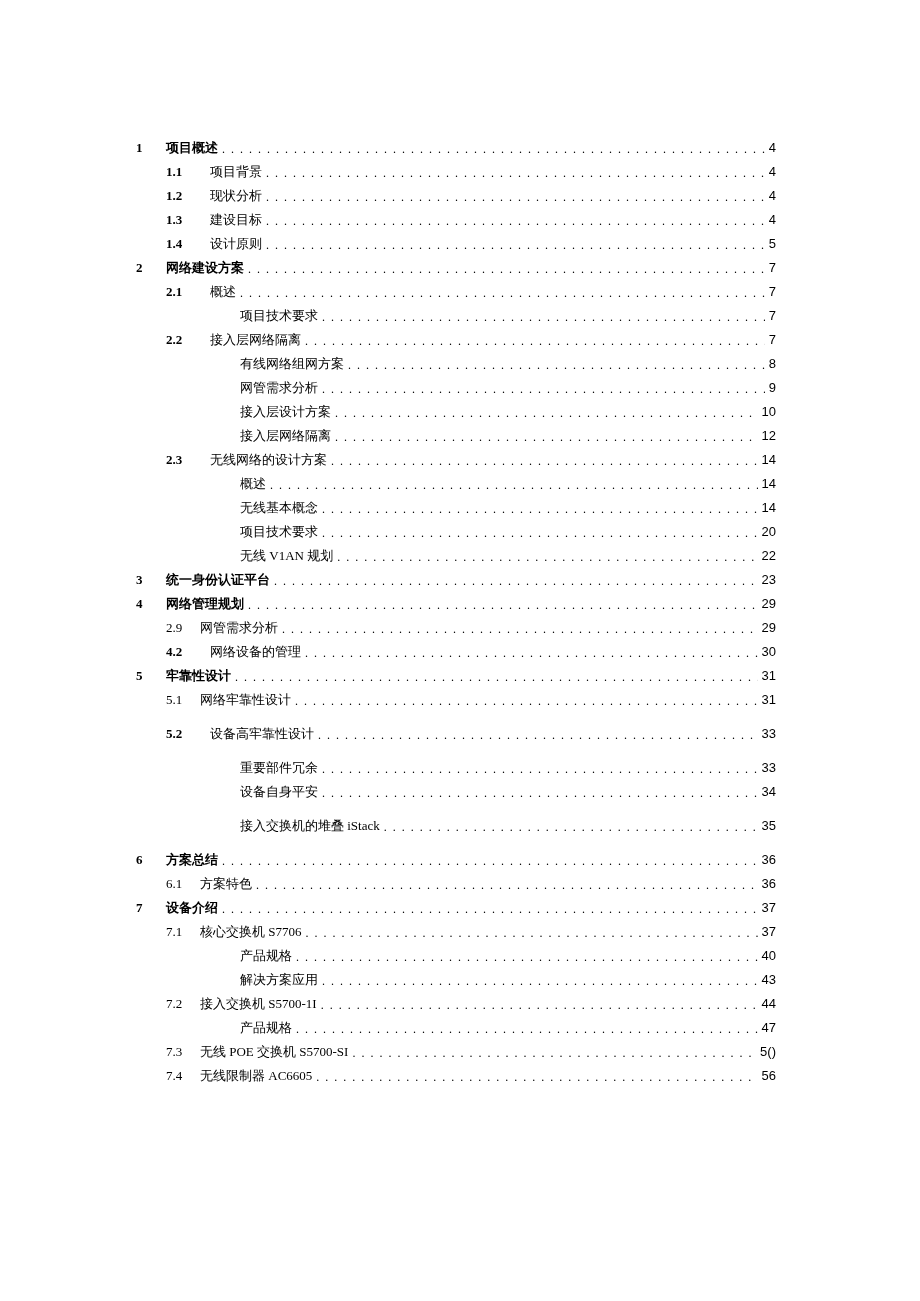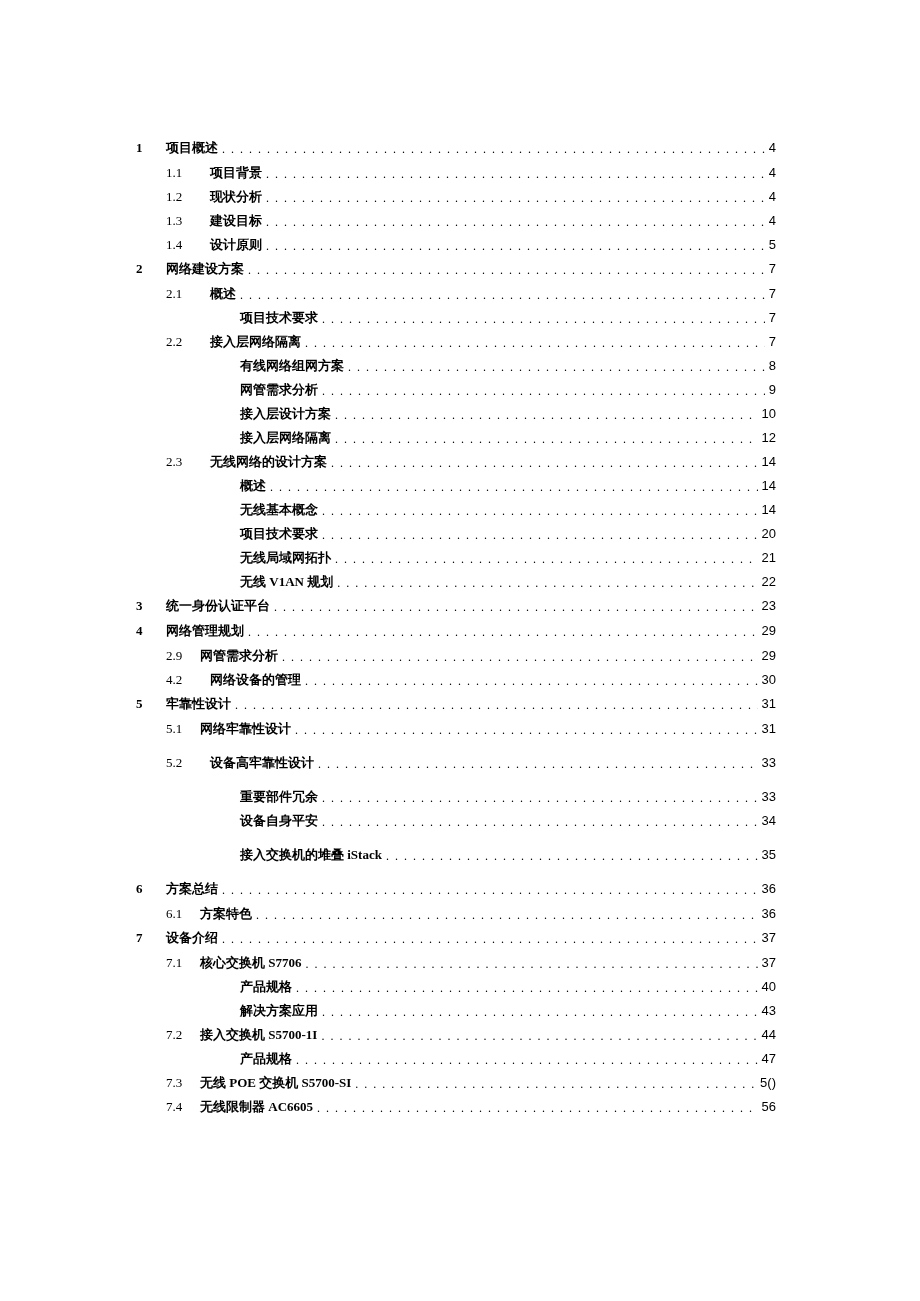--- a/index.html
+++ b/index.html
@@ -23,33 +23,31 @@
     .toc-row {
       display: flex;
       align-items: baseline;
       font-size: 13px;
       line-height: 1;
       margin-bottom: 11px;
       color: #000;
     }
     .toc-row.bold .title {
       font-weight: bold;
-      font-family: Liberation Mono, monospace;
     }
     .toc-row.bold .num {
       font-weight: bold;
     }
     .toc-row .num {
       flex-shrink: 0;
       white-space: pre;
     }
     .toc-row .title {
       flex-shrink: 0;
       white-space: nowrap;
-      font-weight: bold;
     }
     .toc-row .leader {
       flex: 1;
       overflow: hidden;
       white-space: nowrap;
       letter-spacing: 1.5px;
       color: #000;
       margin: 0 4px;
       font-size: 12px;
       position: relative;
@@ -62,21 +60,21 @@
       flex-shrink: 0;
       text-align: right;
       font-family: Arial, sans-serif;
       font-size: 13px;
     }
     .indent-0 { padding-left: 0; }
     .indent-1 { padding-left: 30px; }
     .indent-2 { padding-left: 104px; }
     
     .num-l0 { width: 30px; }
-    .num-l1 { width: 44px; }
+    .num-l1 { width: 44px; font-weight: bold; }
     .num-l1b { width: 34px; }
     .spacer-md { height: 10px; }
   </style>
 </head>
 <body>
 
 <div class="toc-container" id="toc">
     <div class="toc-row indent-0 bold">
       <span class="num num-l0">1</span>
       <span class="title">项目概述</span>
@@ -165,25 +163,20 @@
       <span class="title">无线基本概念</span>
       <span class="leader"></span>
       <span class="page">14</span>
     </div>
     <div class="toc-row indent-2">
       <span class="title">项目技术要求</span>
       <span class="leader"></span>
       <span class="page">20</span>
     </div>
     <div class="toc-row indent-2">
-      <span class="title">无线局域网拓扑</span>
-      <span class="leader"></span>
-      <span class="page">21</span>
-    </div>
-    <div class="toc-row indent-2">
       <span class="title">无线 V1AN 规划</span>
       <span class="leader"></span>
       <span class="page">22</span>
     </div>
     <div class="toc-row indent-0 bold">
       <span class="num num-l0">3</span>
       <span class="title">统一身份认证平台</span>
       <span class="leader"></span>
       <span class="page">23</span>
     </div>

